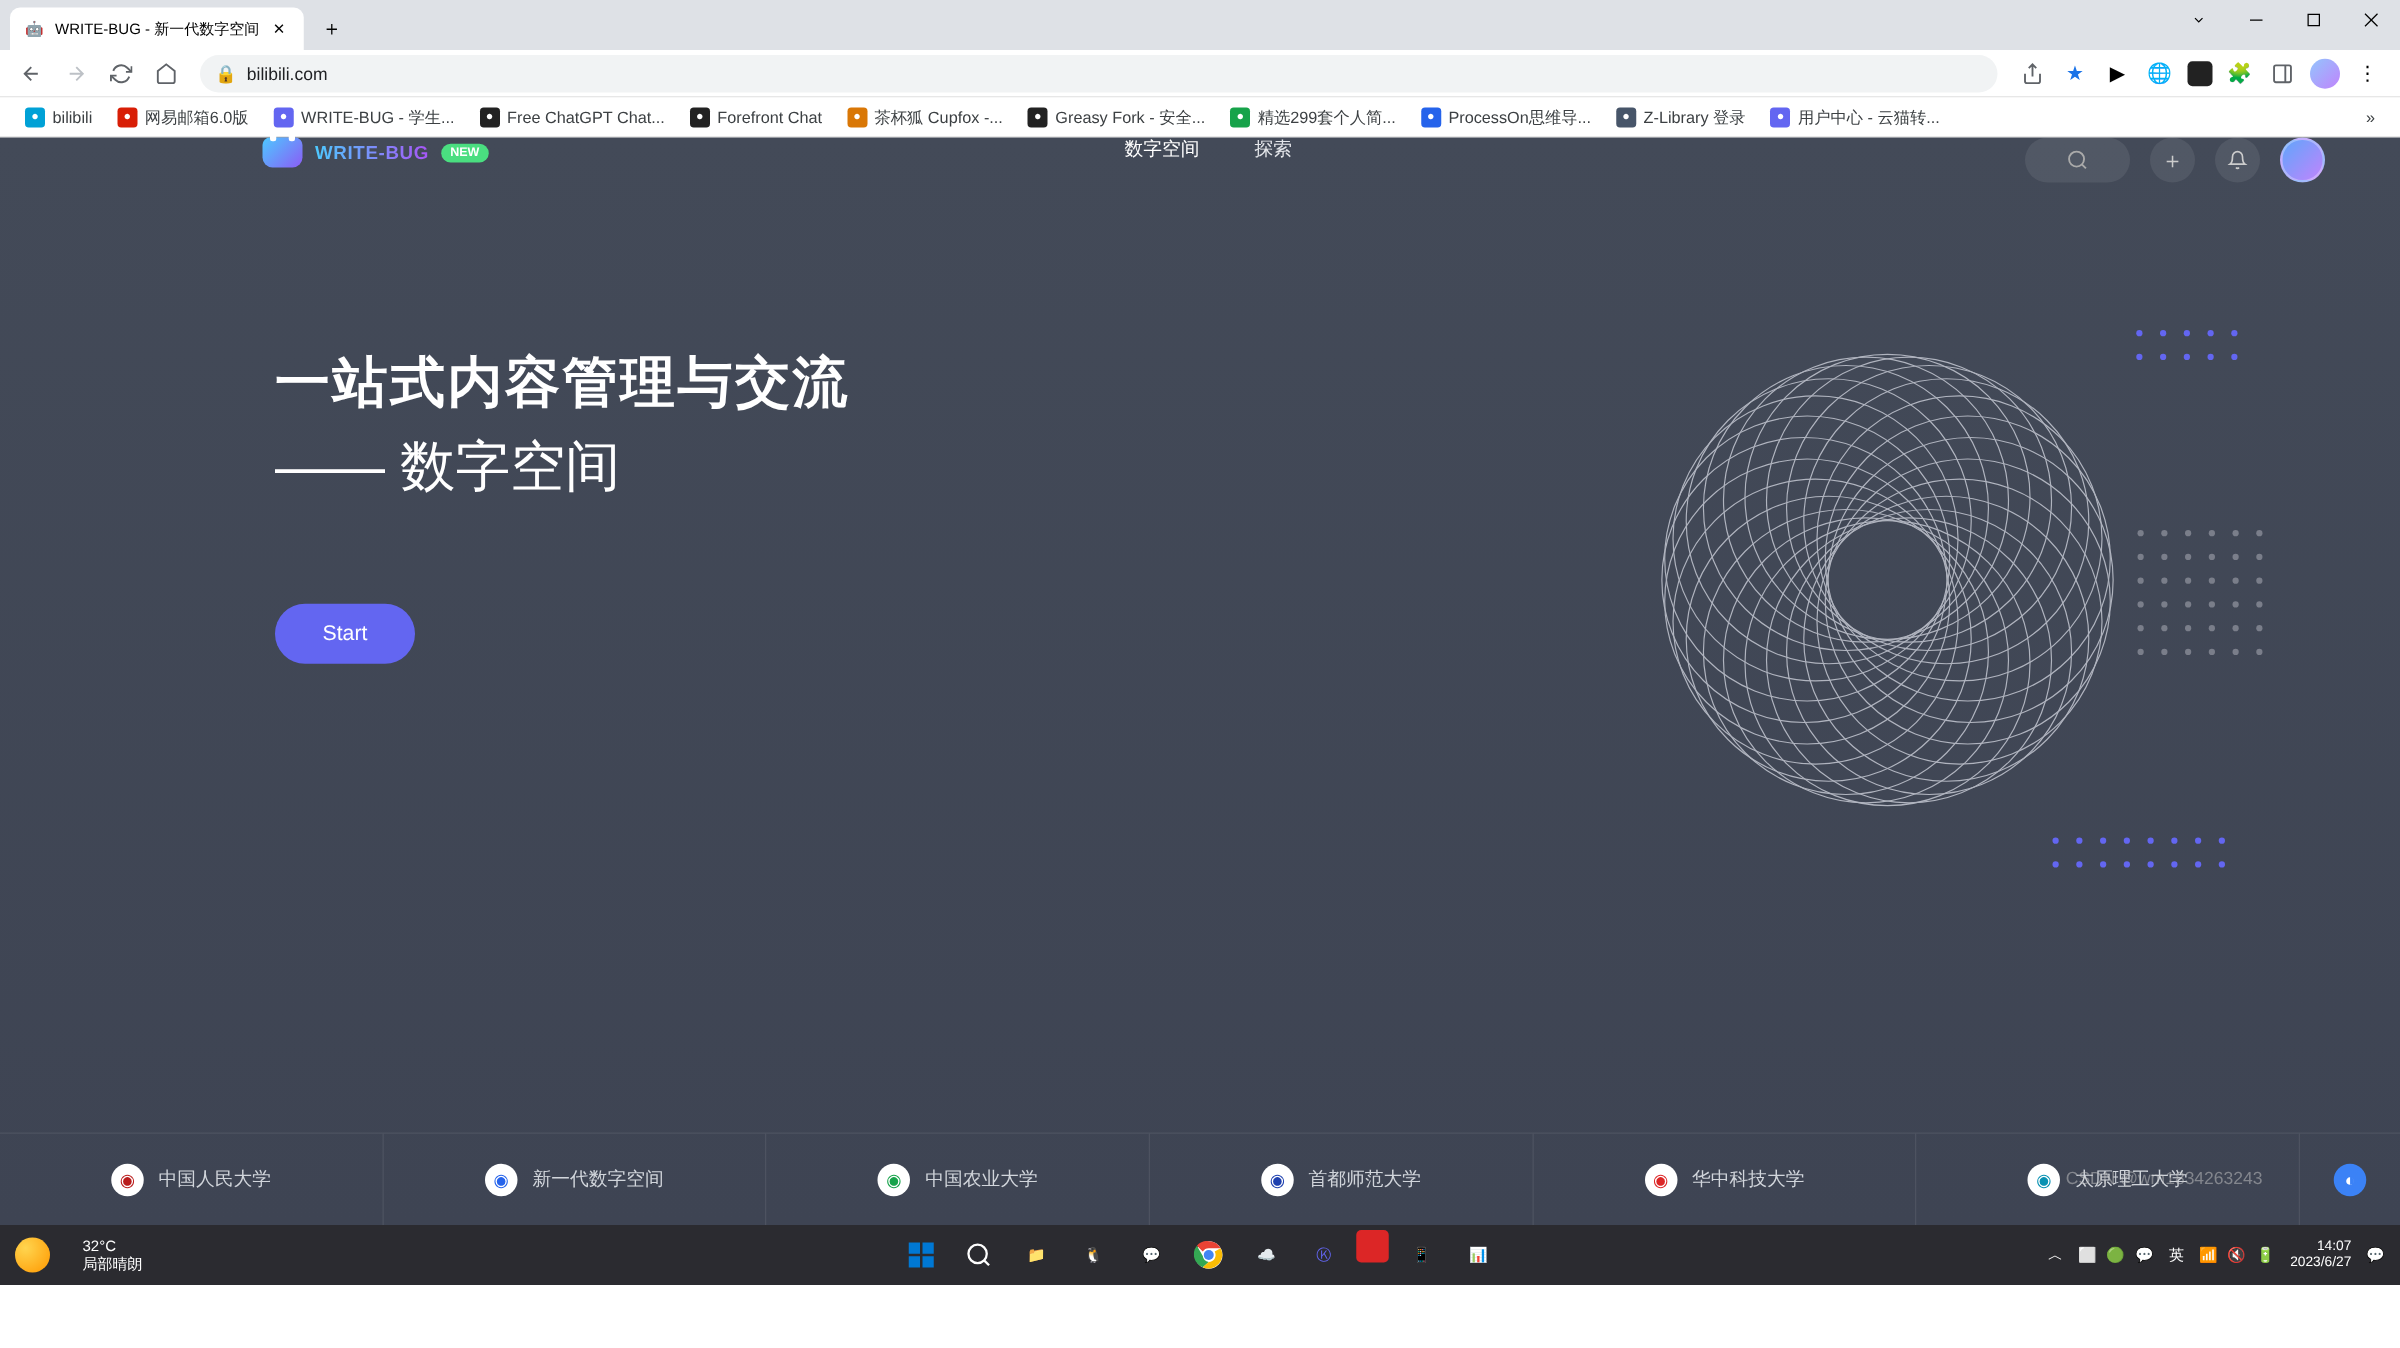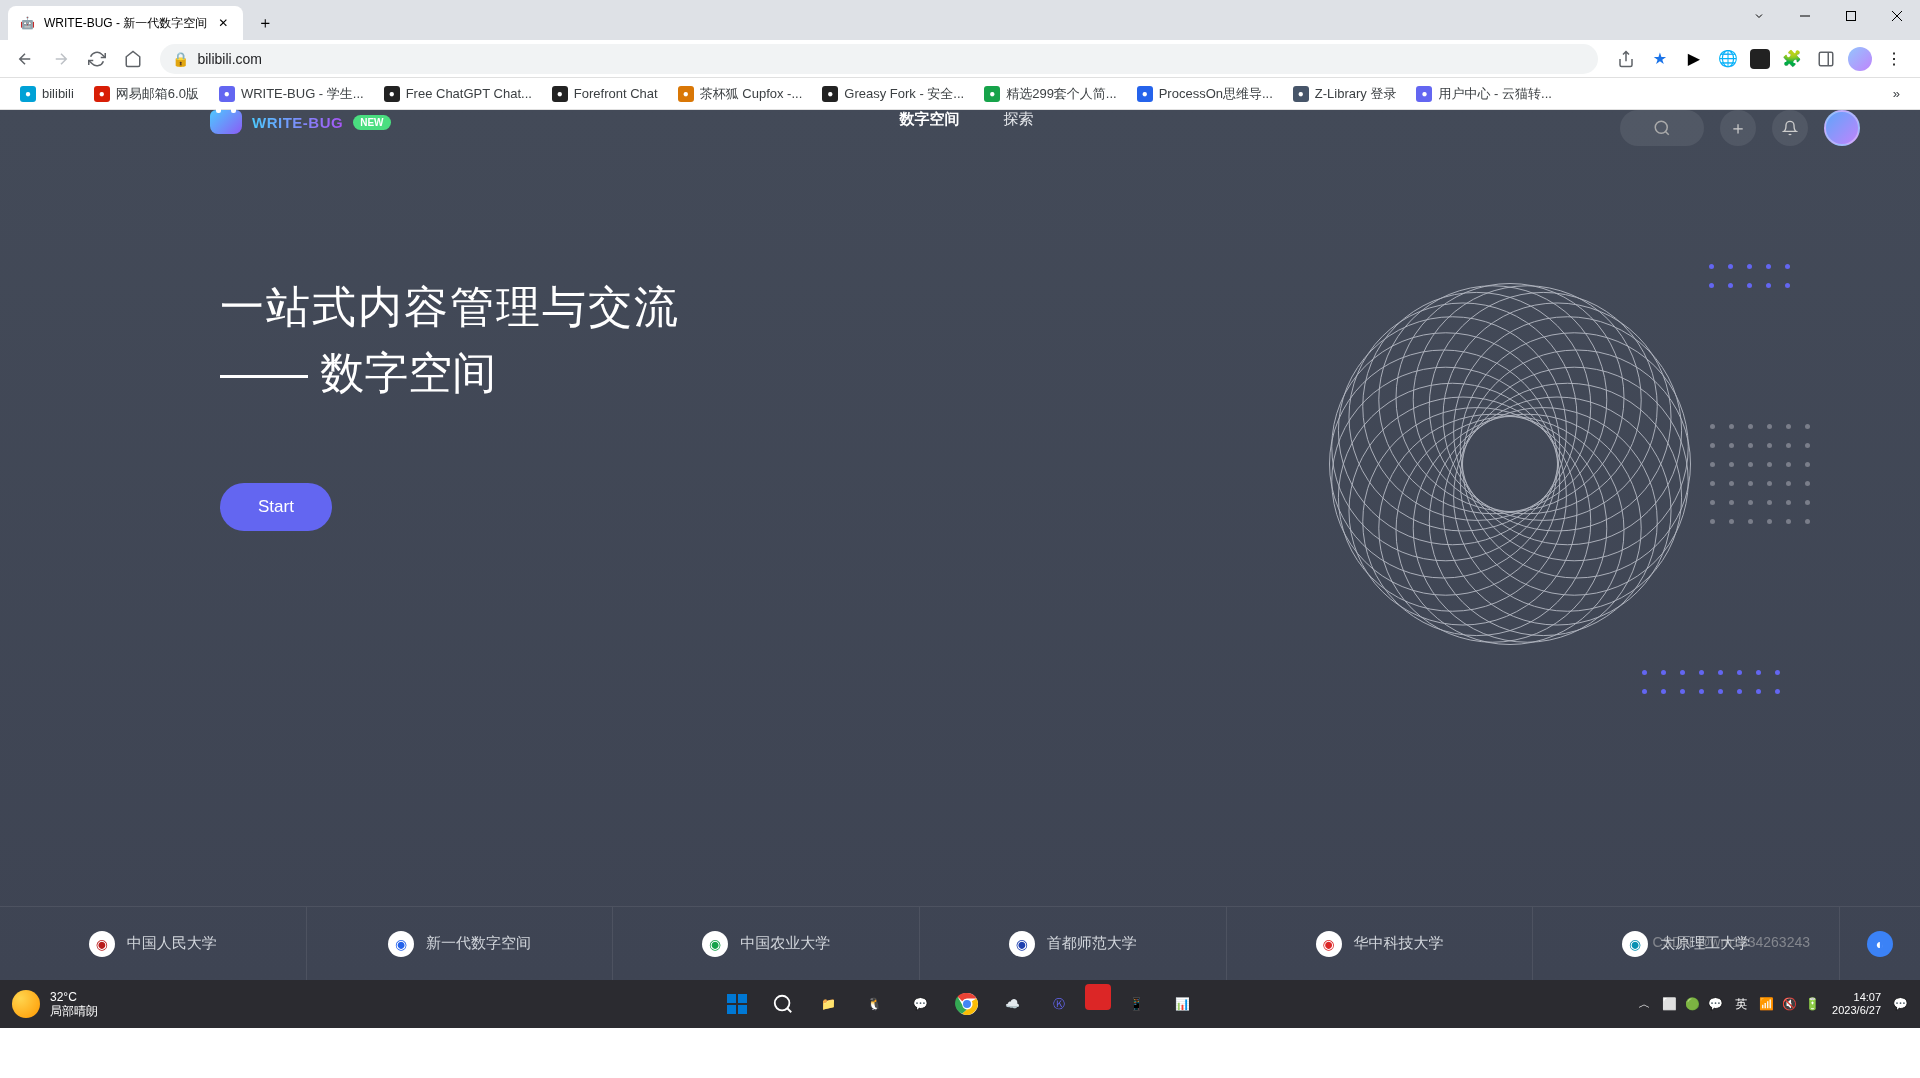--- a/index.html
+++ b/index.html
@@ -32,50 +32,50 @@
     .site-header { height: 64px; display: flex; align-items: flex-start; padding: 0 60px 0 210px; }
     .logo { display: flex; align-items: center; gap: 10px; font-weight: bold; font-size: 15px; }
     .logo-icon { width: 32px; height: 24px; background: linear-gradient(135deg,#4dc9ff,#8b5cf6); border-radius: 6px 6px 8px 8px; position:relative;}
     .logo-icon:before,.logo-icon:after{content:'';position:absolute;width:5px;height:6px;background:#fff;border-radius:2px;top:-3px;}
     .logo-icon:before{left:6px;}
     .logo-icon:after{right:6px;}
     .logo-text { background: linear-gradient(90deg,#4dc9ff,#a855f7); -webkit-background-clip: text; background-clip:text; color: transparent; font-weight:800;letter-spacing:0.5px;}
     .new-badge { background: #4ade80; color: #fff; font-size: 10px; padding: 2px 7px; border-radius: 8px; font-weight:bold;}
     .nav-center { position:absolute; left:50%; transform:translateX(-50%); display: flex; gap: 44px; font-size: 15px; }
     .nav-link { cursor: pointer; color:#e5e7eb;}
-    .nav-link.active{color:#fff;font-weight:700;margin-left:13px;}
+    .nav-link.active{color:#fff;font-weight:400;margin-left:13px;}
     .nav-right { margin-left: auto; display: flex; align-items: center; gap: 16px; }
     .search-pill { width: 84px; height: 36px; background: rgba(255,255,255,0.08); border-radius: 18px; display:flex;align-items:center;justify-content:center;cursor:pointer;}
     .circ-btn { width: 36px; height: 36px; border-radius: 50%; background: rgba(255,255,255,0.08); display:flex;align-items:center;justify-content:center;cursor:pointer;}
     .avatar { width: 36px; height: 36px; border-radius: 50%; background: linear-gradient(135deg,#60a5fa,#c084fc); border:2px solid rgba(255,255,255,0.3);cursor:pointer;}
 
     .hero { display: flex; padding: 100px 160px 0 220px; }
     .hero-left { flex: 1; }
-    .hero-title { font-size: 44px; font-weight: 400; line-height: 1.5; letter-spacing:2px;}
+    .hero-title { font-size: 44px; font-weight: 700; line-height: 1.5; letter-spacing:2px;}
     .hero-title-line2 { font-size: 44px; font-weight: 400; margin-top: 4px; text-align:left; padding-right:30px;}
     .start-btn { margin-top: 80px; background: #6366f1; color: #fff; border: none; padding: 14px 38px; border-radius: 24px; font-size: 17px; cursor: pointer; font-weight:500;}
     .hero-right { width: 500px; position: relative; display:flex;align-items:center;justify-content:center;}
     .spiro { width: 380px; height: 380px; position:relative;}
     .spiro circle { fill: none; stroke: #b0b4bf; stroke-width: 1; }
     .dots { position: absolute; display: grid; gap: 14px; }
     .dots-tr { top:-10px; right:-30px; grid-template-columns:repeat(5,5px);}
     .dots-r { top:150px; right:-50px; grid-template-columns:repeat(6,5px);}
     .dots-br { bottom:-40px; right:-20px; grid-template-columns:repeat(8,5px);}
     .dot { width: 5px; height: 5px; border-radius: 50%; }
     .dot.purple{background:#6366f1;}
     .dot.gray{background:#7a7e8a;}
 
     .uni-bar { position: absolute; bottom: 0; left: 0; right: 0; height: 74px; display: flex; border-top: 1px solid rgba(255,255,255,0.08);}
     .uni-item { flex: 1; display: flex; align-items: center; justify-content: center; gap: 12px; border-right: 1px solid rgba(255,255,255,0.08); font-size: 15px; color:#d1d5db;cursor:pointer;}
     .uni-icon { width: 26px; height: 26px; border-radius: 50%; background: #fff; display:flex;align-items:center;justify-content:center;font-size:14px;}
     .uni-item:last-child{border-right:none;flex:0 0 80px;}
 
     
     .taskbar { height: 48px; background: rgba(20,20,25,0.9); backdrop-filter: blur(20px); display: flex; align-items: center; padding: 0 12px; color: #fff; font-size: 12px; position:relative;}
-    .weather { display: flex; align-items: center; gap: 10px; }
+    .weather { display: flex; align-items: center; gap: 26px; }
     .weather-icon { width: 28px; height: 28px; border-radius:50%; background: radial-gradient(circle at 30% 30%, #ffd54f, #ff9800);}
     .weather-info{display:flex;flex-direction:column;line-height:1.2;}
     .task-center { position:absolute; left:50%; transform:translateX(-50%); display: flex; gap: 6px; }
     .task-icon { width: 40px; height: 40px; display:flex;align-items:center;justify-content:center;cursor:pointer;border-radius:4px;}
     .tray { margin-left: auto; display: flex; align-items: center; gap: 12px; font-size:12px;}
     .tray-time{display:flex;flex-direction:column;align-items:flex-end;line-height:1.2;font-size:11px;}
     .tray-icons{display:flex;gap:8px;align-items:center;}
     .watermark{position:absolute;right:110px;bottom:30px;color:rgba(200,200,200,0.5);font-size:14px;}
   </style>
 </head>

